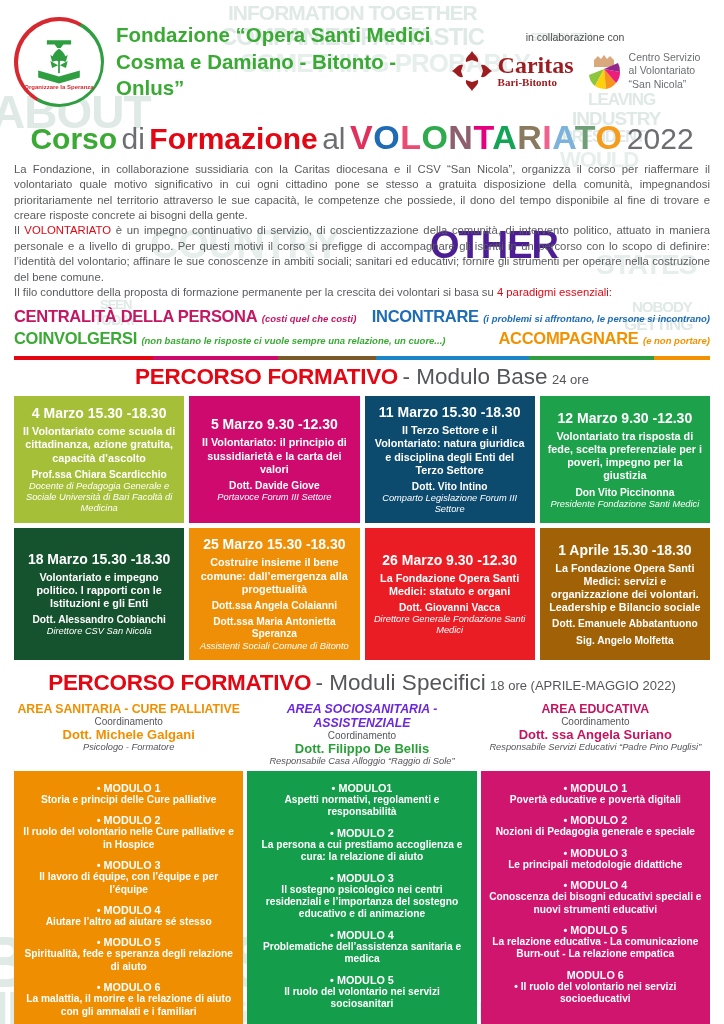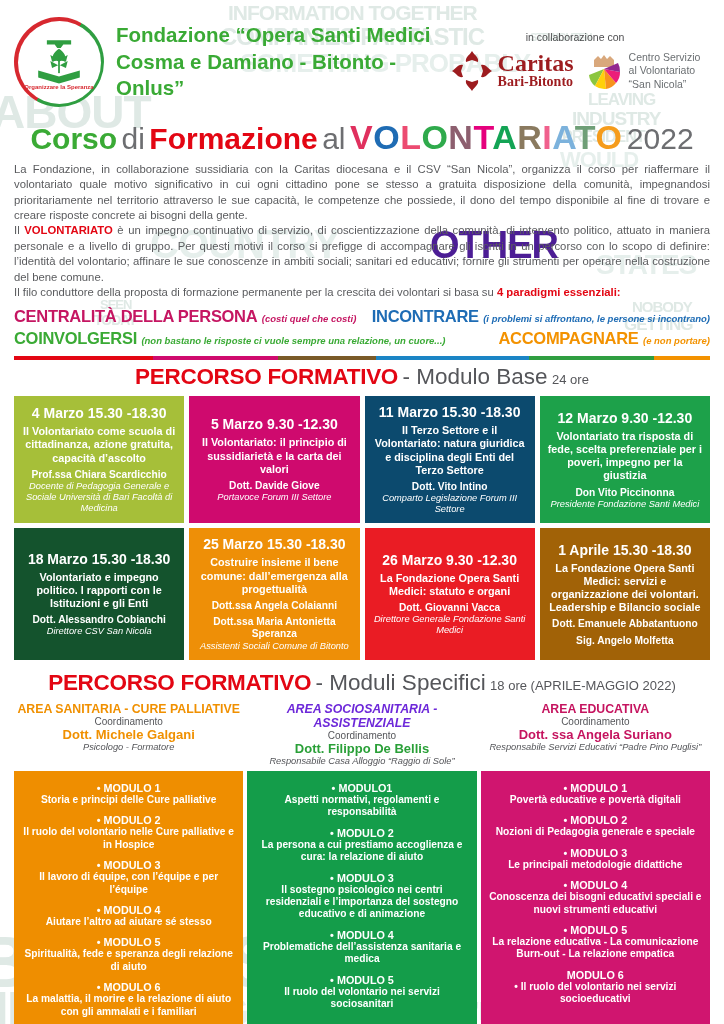--- a/index.html
+++ b/index.html
@@ -27,35 +27,35 @@
   .logo-inner { width:83px; height:83px; border-radius:50%; background:#fff;
     display:flex; flex-direction:column; align-items:center; justify-content:center; }
   .logo-ring-text { font-size:6px; color:#d7282f; font-weight:bold; margin-top:-3px; }
   .org-name { color:#3aaa35; font-weight:bold; font-size:20.5px; line-height:1.3; margin-left:12px; flex:1 1 auto; }
   .collab { width:270px; flex:0 0 auto; text-align:center; }
   .collab-label { font-size:10.5px; color:#4d4d4f; margin-bottom:6px; }
   .collab-logos { display:flex; align-items:center; justify-content:center; gap:10px; }
   .caritas { display:flex; align-items:center; gap:4px; }
   .caritas-text { text-align:left; color:#9d1c1f; font-family:"Liberation Serif",serif; }
   .caritas-name { font-size:24px; font-weight:bold; line-height:.95; }
-  .caritas-sub { font-size:14px; font-weight:bold; }
+  .caritas-sub { font-size:11px; font-weight:bold; }
   .csv { display:flex; align-items:center; gap:5px; }
   .csv-text { text-align:left; font-size:10.5px; color:#6b6f72; line-height:1.25; }
 
   
   .title { text-align:center; margin-top:8px; white-space:nowrap; }
   .t-green { color:#3aaa35; font-weight:bold; font-size:30px; }
   .t-gray  { color:#6d6e71; font-size:30px; }
   .t-red   { color:#e30613; font-weight:bold; font-size:30px; }
   .t-vol span { font-weight:800; font-size:34px; letter-spacing:.5px; }
   .t-year { color:#6d6e71; font-size:30px; }
 
   
   .intro { margin-top:5px; font-size:11.3px; line-height:1.36; text-align:justify; color:#5a5b5e; }
-  .red-strong { color:#e30613; font-weight:bold; }
+  .red-strong { color:#e30613; font-weight:normal; }
 
   
   .paradigms { margin-top:7px; }
   .para-line { display:flex; justify-content:space-between; align-items:baseline; margin-bottom:3px; }
   .para-group { white-space:nowrap;text-align:right; }
   .para-label { font-weight:800; font-size:16.5px; letter-spacing:-.3px; }
   .para-note  { font-style:italic; font-size:9.5px; font-weight:bold; }
 
   .divider { height:4px; margin:8px 0 4px;
     background:linear-gradient(to right,#e30613 0 20%,#cf0a6e 20% 38%,#7a5a28 38% 52%,#1b85c5 52% 74%,#2f9e41 74% 92%,#f39200 92% 100%); }

